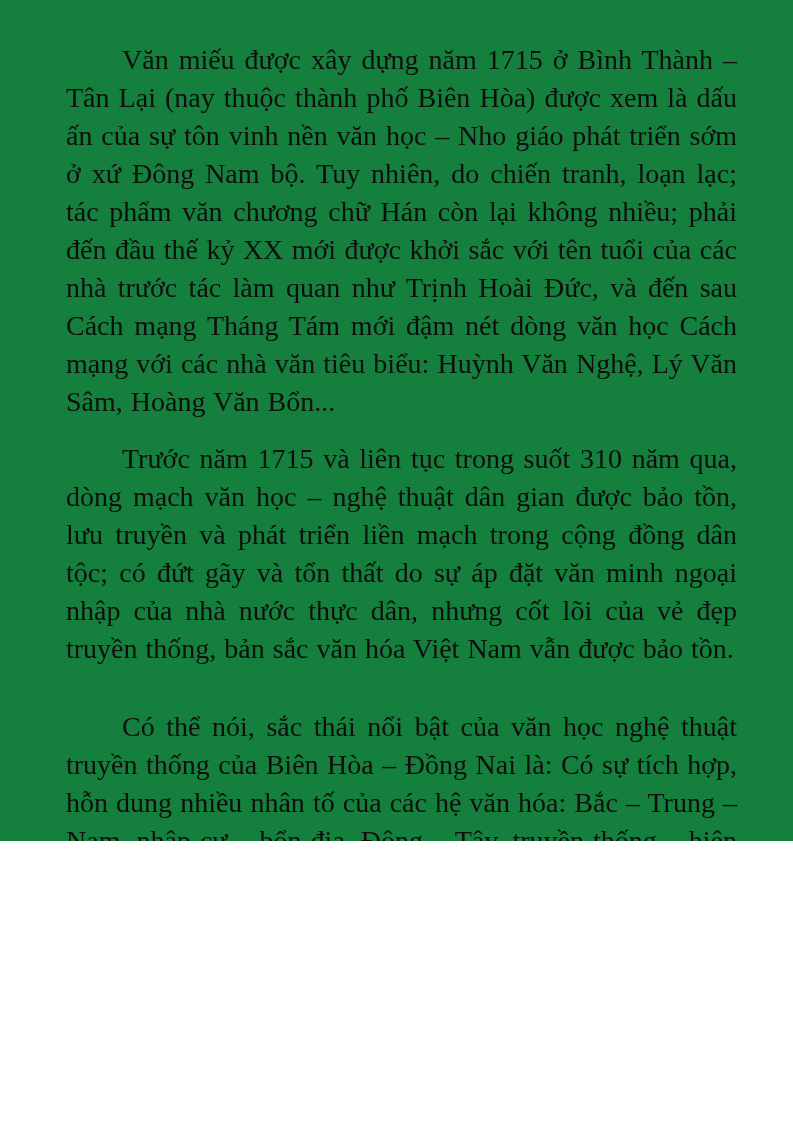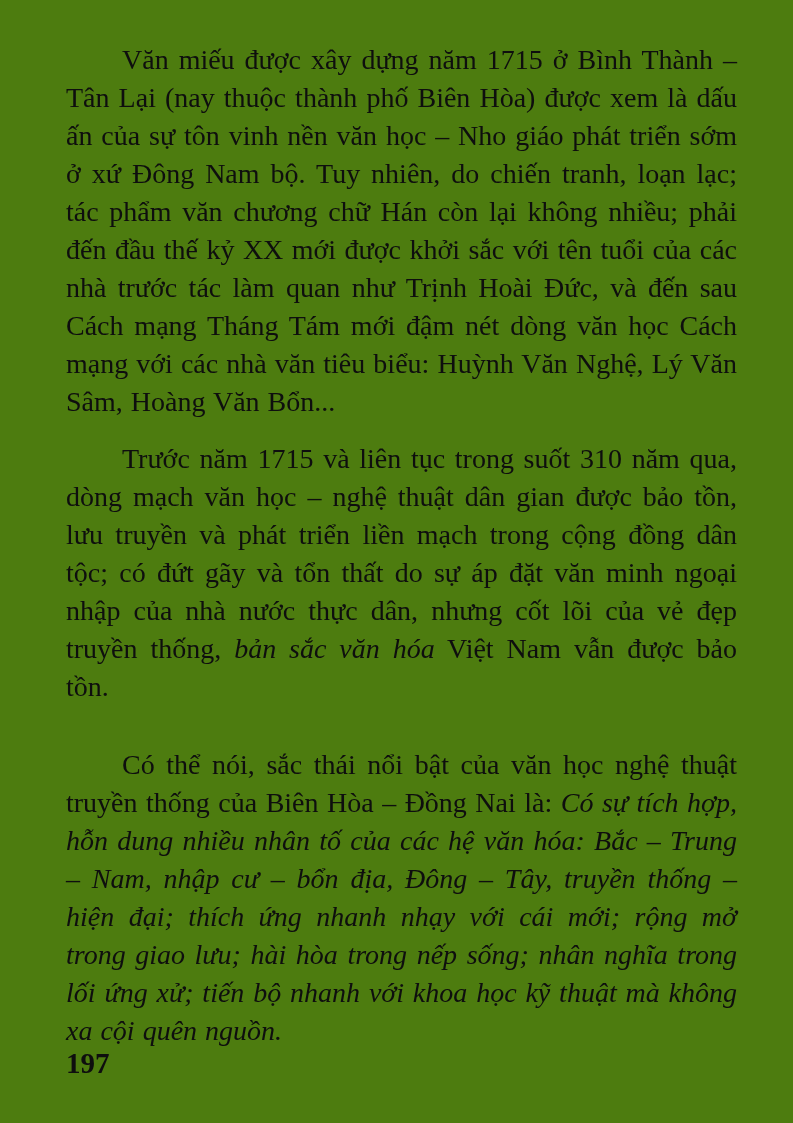--- a/index.html
+++ b/index.html
@@ -3,42 +3,42 @@
 <meta charset="utf-8">
 <style>
   html, body {
     margin: 0;
     padding: 0;
     background: #ffffff;
   }
   .page {
     position: relative;
     width: 793px;
-    height: 1123px;
-    background: #4d7c0f;
+    height: 841px;
+    background: #15803d;
     overflow: hidden;
     font-family: "Liberation Serif", "DejaVu Serif", serif;
     color: #0e0e0e;
   }
   .text-block {
     position: absolute;
     left: 66px;
     top: 41px;
     width: 671px;
   }
   .para {
     margin: 0 0 19px 0;
     font-size: 28px;
     line-height: 38px;
     text-align: justify;
     text-indent: 56px;
     word-spacing: 1px;
   }
   .para:last-child { margin-bottom: 0; margin-top: 40px; }
-  .italic { font-style: italic; }
+  .italic { }
   .page-number {
     position: absolute;
     left: 66px;
     top: 1046px;
     font-size: 29px;
     font-weight: bold;
     line-height: 34px;
     font-family: "Liberation Serif", "DejaVu Serif", serif;
     color: #0e0e0e;
   }

